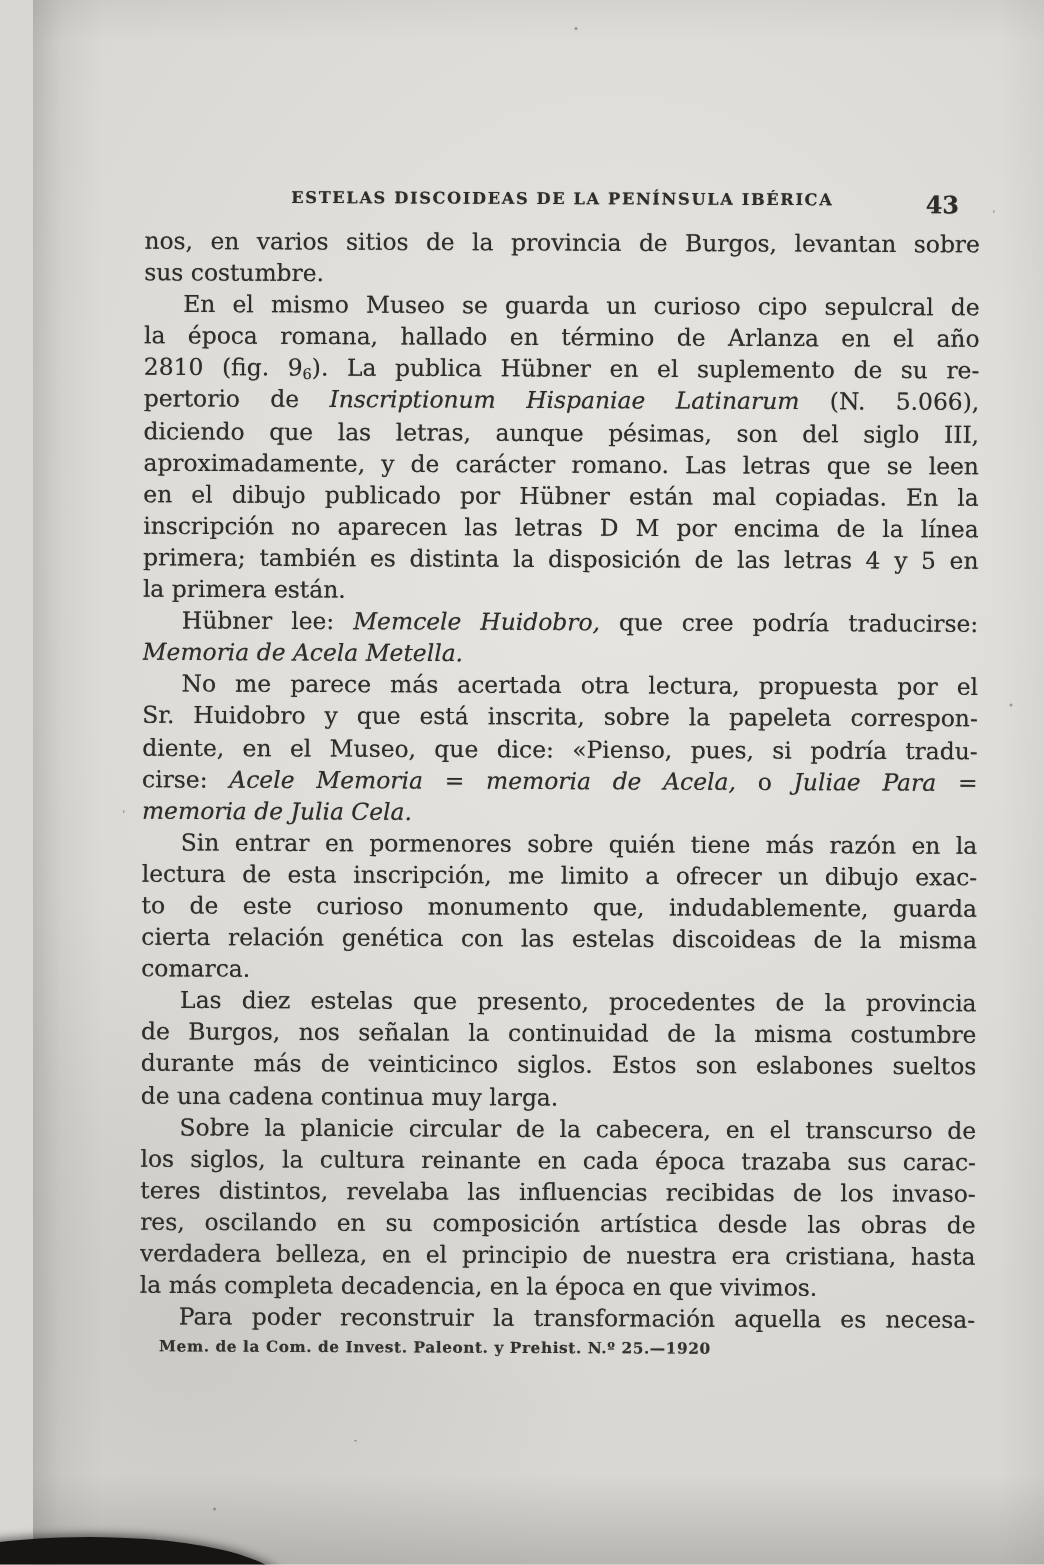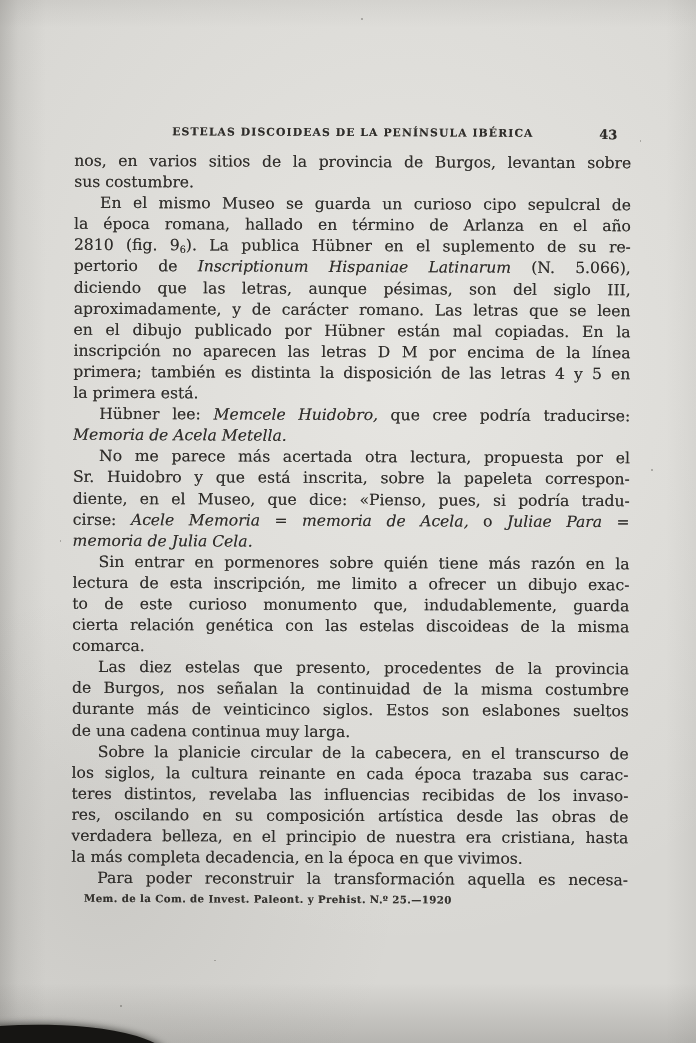--- a/index.html
+++ b/index.html
@@ -12,20 +12,21 @@
   .page-scan {
     position: absolute; inset: 0;
     background-color: #d8d7d3;
     background-image:
       radial-gradient(115% 90% at 58% 35%, rgba(240,239,235,0.60) 0%, rgba(240,239,235,0) 62%),
       radial-gradient(60% 40% at 15% 85%, rgba(110,108,104,0.12) 0%, rgba(110,108,104,0) 70%),
       linear-gradient(90deg, rgba(110,108,104,0.30) 0%, rgba(110,108,104,0.10) 18px, rgba(110,108,104,0) 46px),
       linear-gradient(270deg, rgba(110,108,104,0.10) 0%, rgba(110,108,104,0) 30px),
       linear-gradient(0deg, rgba(95,93,89,0.28) 0%, rgba(95,93,89,0) 60px),
       linear-gradient(180deg, rgba(140,138,134,0.16) 0%, rgba(140,138,134,0) 28px);
+    margin-left: 22px;
   }
   .corner-shadow {
     position: absolute; left: -130px; bottom: -62px;
     width: 300px; height: 80px;
     background: #161513; border-radius: 50%;
     transform: rotate(-2deg);
     box-shadow: 0 0 6px 2px rgba(22,21,19,0.55);
   }
   .speck { position: absolute; border-radius: 50%; background: rgba(70,68,63,0.45); }
 
@@ -35,21 +36,21 @@
     position: absolute; top: 126px; left: 75px; width: 557px; height: 18px;
     color: #2f2d2a;
   }
   .running-title {
     display: block; text-align: center;
     font-size: 10.8px; font-weight: 700; letter-spacing: 1.1px;
     text-shadow: 0 0 0.6px rgba(47,45,42,0.55);
   }
   .page-number {
     position: absolute; right: 14px; top: 0px;
-    font-size: 13px; font-weight: 700;
+    font-size: 16px; font-weight: 700;
     text-shadow: 0 0 0.6px rgba(47,45,42,0.55);
   }
 
   .text-block {
     position: absolute; top: 152px; left: 75px; width: 557px;
     color: #2f2d2a;
     font-size: 15.6px;
     text-shadow: 0 0 0.55px rgba(47,45,42,0.6);
   }
   .line {
@@ -91,21 +92,21 @@
         <div class="line end"><span>sus costumbre.</span></div>
         <div class="line indent"><span>En el mismo Museo se guarda un curioso cipo sepulcral de</span></div>
         <div class="line"><span>la época romana, hallado en término de Arlanza en el año</span></div>
         <div class="line"><span>2810 (fig. 9</span><span class="sub">6</span><span>). La publica Hübner en el suplemento de su re-</span></div>
         <div class="line"><span>pertorio de </span><span class="it">Inscriptionum Hispaniae Latinarum</span><span> (N. 5.066),</span></div>
         <div class="line"><span>diciendo que las letras, aunque pésimas, son del siglo III,</span></div>
         <div class="line"><span>aproximadamente, y de carácter romano. Las letras que se leen</span></div>
         <div class="line"><span>en el dibujo publicado por Hübner están mal copiadas. En la</span></div>
         <div class="line"><span>inscripción no aparecen las letras D M por encima de la línea</span></div>
         <div class="line"><span>primera; también es distinta la disposición de las letras 4 y 5 en</span></div>
-        <div class="line end"><span>la primera está.</span></div>
+        <div class="line end"><span>la primera están.</span></div>
         <div class="line indent"><span>Hübner lee: </span><span class="it">Memcele Huidobro,</span><span> que cree podría traducirse:</span></div>
         <div class="line end"><span class="it">Memoria de Acela Metella.</span></div>
         <div class="line indent"><span>No me parece más acertada otra lectura, propuesta por el</span></div>
         <div class="line"><span>Sr. Huidobro y que está inscrita, sobre la papeleta correspon-</span></div>
         <div class="line"><span>diente, en el Museo, que dice: «Pienso, pues, si podría tradu-</span></div>
         <div class="line"><span>cirse: </span><span class="it">Acele Memoria = memoria de Acela,</span><span> o </span><span class="it">Juliae Para =</span></div>
         <div class="line end"><span class="it">memoria de Julia Cela.</span></div>
         <div class="line indent"><span>Sin entrar en pormenores sobre quién tiene más razón en la</span></div>
         <div class="line"><span>lectura de esta inscripción, me limito a ofrecer un dibujo exac-</span></div>
         <div class="line"><span>to de este curioso monumento que, indudablemente, guarda</span></div>

